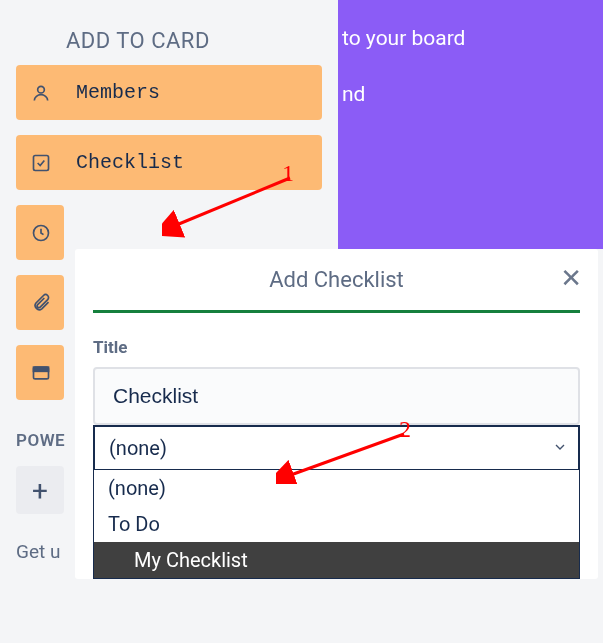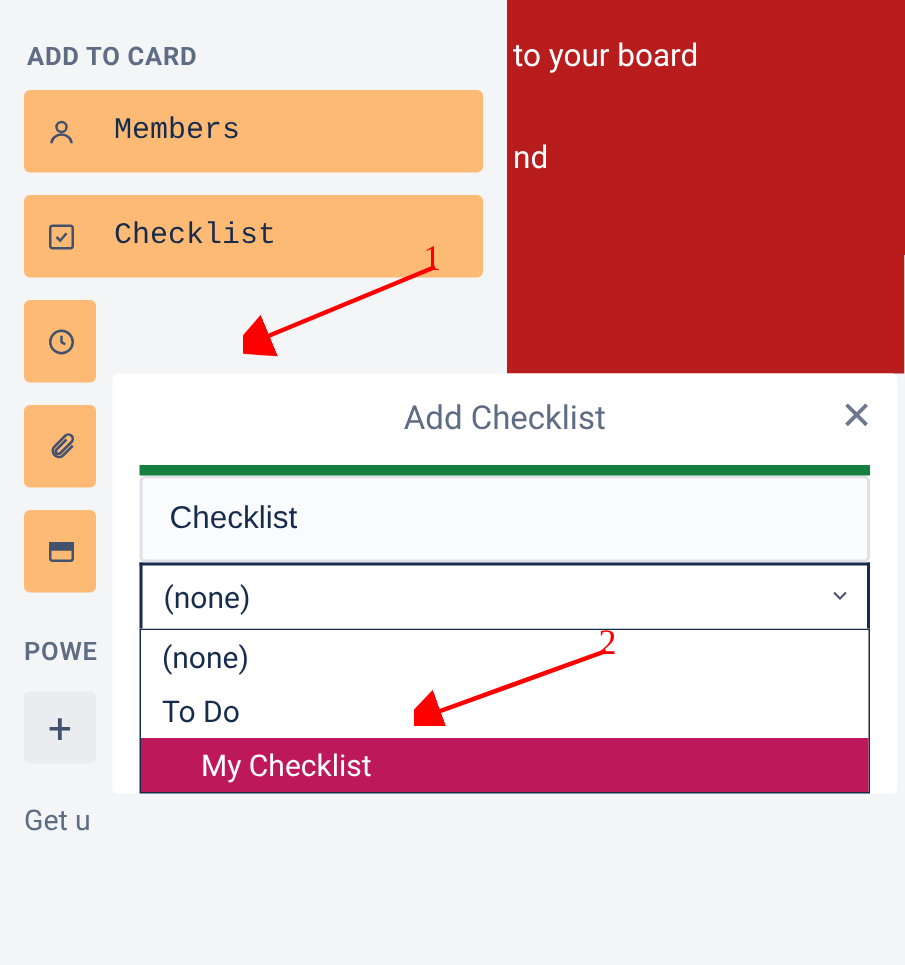--- a/index.html
+++ b/index.html
@@ -10,39 +10,40 @@
       height: 643px;
       overflow: hidden;
       position: relative;
     }
     .dark-overlay {
       position: absolute;
       top: 0;
       left: 338px;
       right: 0;
       height: 249px;
-      background: #b91c1c;
+      background: #8b5cf6;
       color: #fff;
       font-size: 21px;
       padding-top: 26px;
       padding-left: 4px;
     }
-    .dark-overlay .l2 { margin-top: 44px; }
+    .dark-overlay .l2 { margin-top: 32px; }
     .sidebar {
       position: relative;
       padding: 28px 16px 16px 16px;
       width: 338px;
     }
     .sidebar-header {
       color: #5e6c84;
-      font-size: 17px;
-      font-weight: 700;
+      font-size: 22px;
+      font-weight: 400;
       letter-spacing: 0.5px;
       margin-bottom: 12px;
       padding-left: 2px;
+      margin-left: 48px;
     }
     .sidebar-btn {
       display: flex;
       align-items: center;
       gap: 24px;
       background: #fdba74;
       color: #172b4d;
       border-radius: 4px;
       padding: 0 14px;
       height: 55px;
@@ -94,21 +95,21 @@
       width: 523px;
       background: #fff;
       border-radius: 3px;
       padding: 18px 18px 0 18px;
       z-index: 10;
     }
     .popover-header {
       position: relative;
       text-align: center;
       padding-bottom: 18px;
-      border-bottom: 7px solid #15803d;
+      border-bottom: 3px solid #15803d;
     }
     .popover-title {
       font-size: 22px;
       color: #5e6c84;
       font-weight: 400;
     }
     .popover-close {
       position: absolute;
       right: -2px;
       top: -2px;
@@ -166,21 +167,21 @@
       color: #172b4d;
       cursor: pointer;
     }
     .dropdown-item.group {
       font-weight: 400;
     }
     .dropdown-item.child {
       padding-left: 40px;
     }
     .dropdown-item.selected {
-      background: #be185d;
+      background: #404040;
       color: #fff;
     }
     
     .anno {
       position: absolute;
       z-index: 50;
       pointer-events: none;
     }
     .anno-num {
       color: #ff0000;
@@ -253,20 +254,21 @@
   </div>
   <div class="getstarted">Get u</div>
 </div>
 
 <div class="popover">
   <div class="popover-header">
     <span class="popover-title">Add Checklist</span>
     <span class="popover-close">✕</span>
   </div>
 
+  <div class="field-label">Title</div>
   <input class="text-input" type="text" value="Checklist" style="">
 
 
   <div class="select-box">
     <span>(none)</span>
     <span class="select-chevron">
       <svg width="16" height="16" viewBox="0 0 24 24" fill="none" stroke="currentColor" stroke-width="2">
           <path d="M6 9l6 6 6-6"></path>
         </svg>
     </span>

